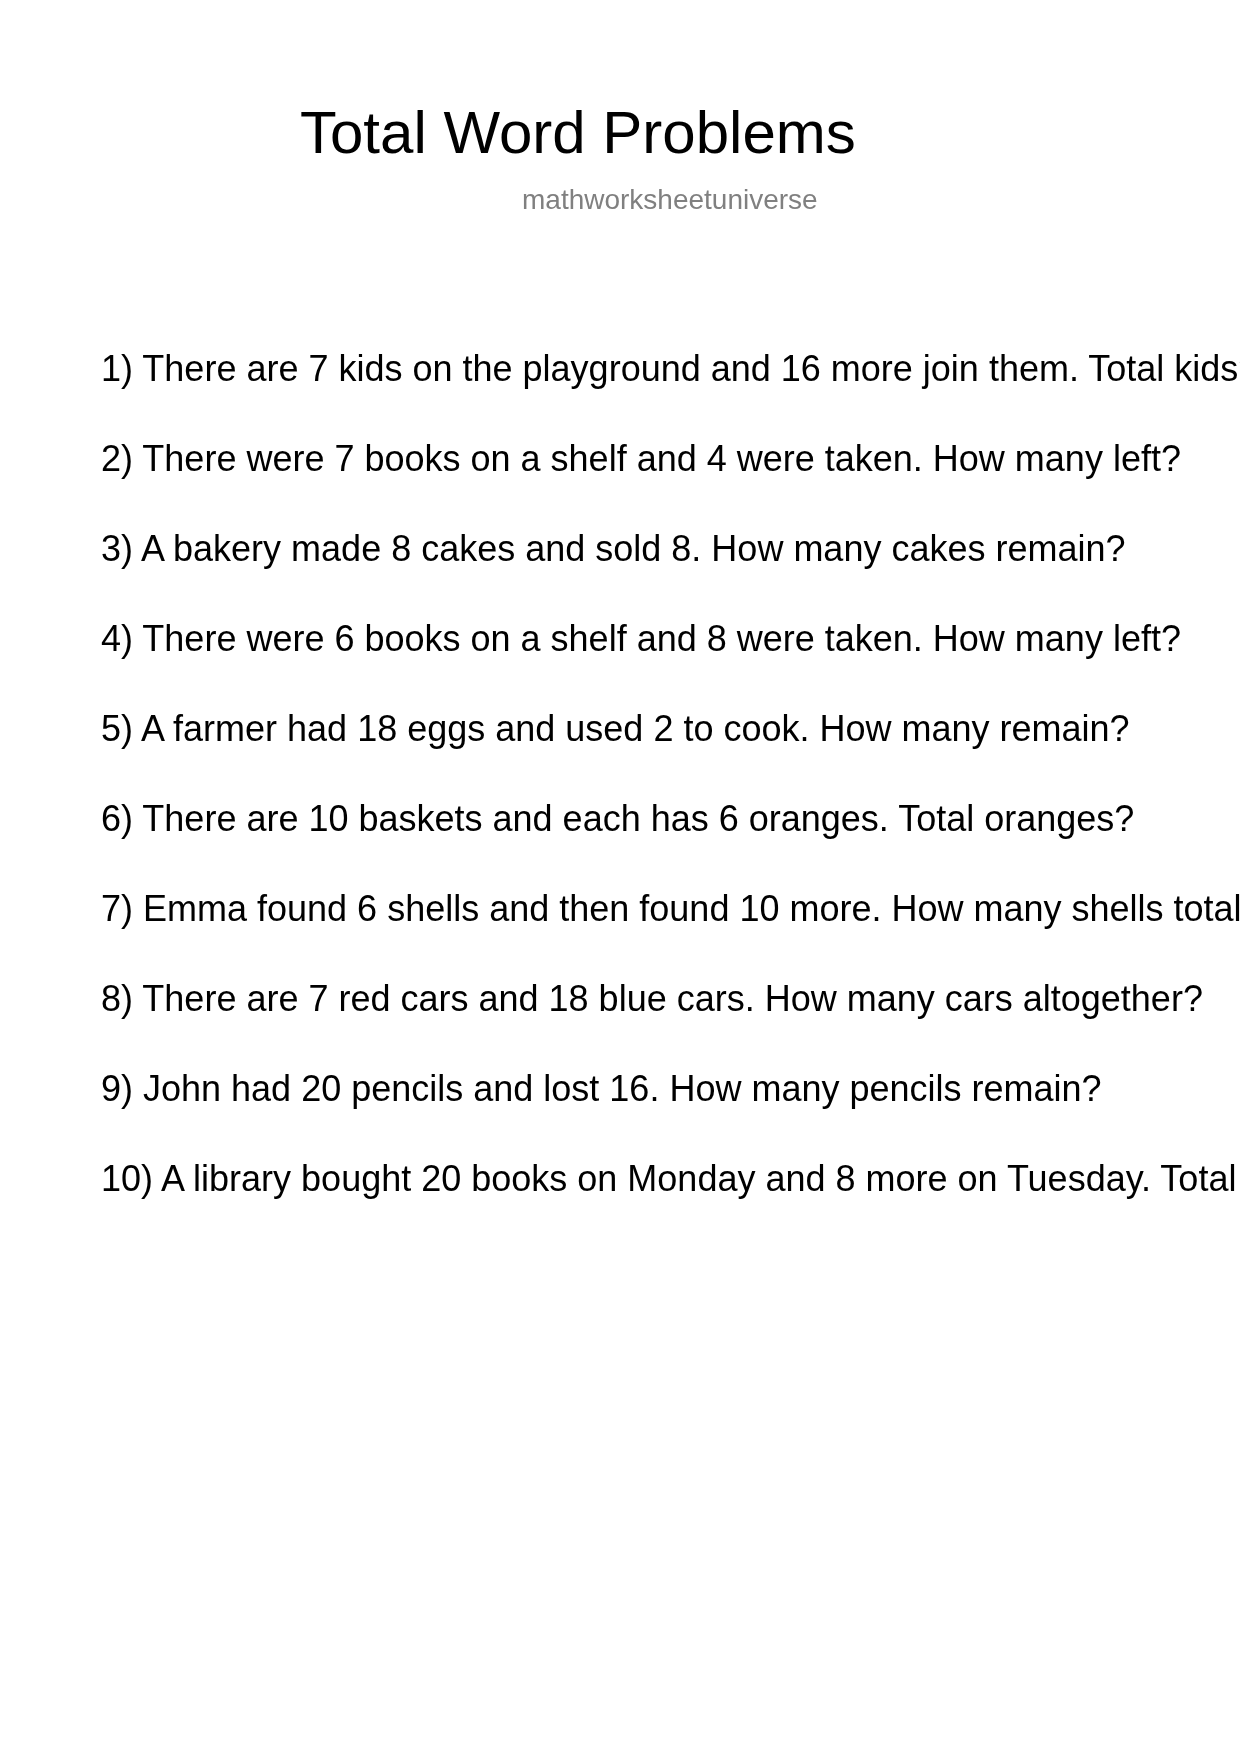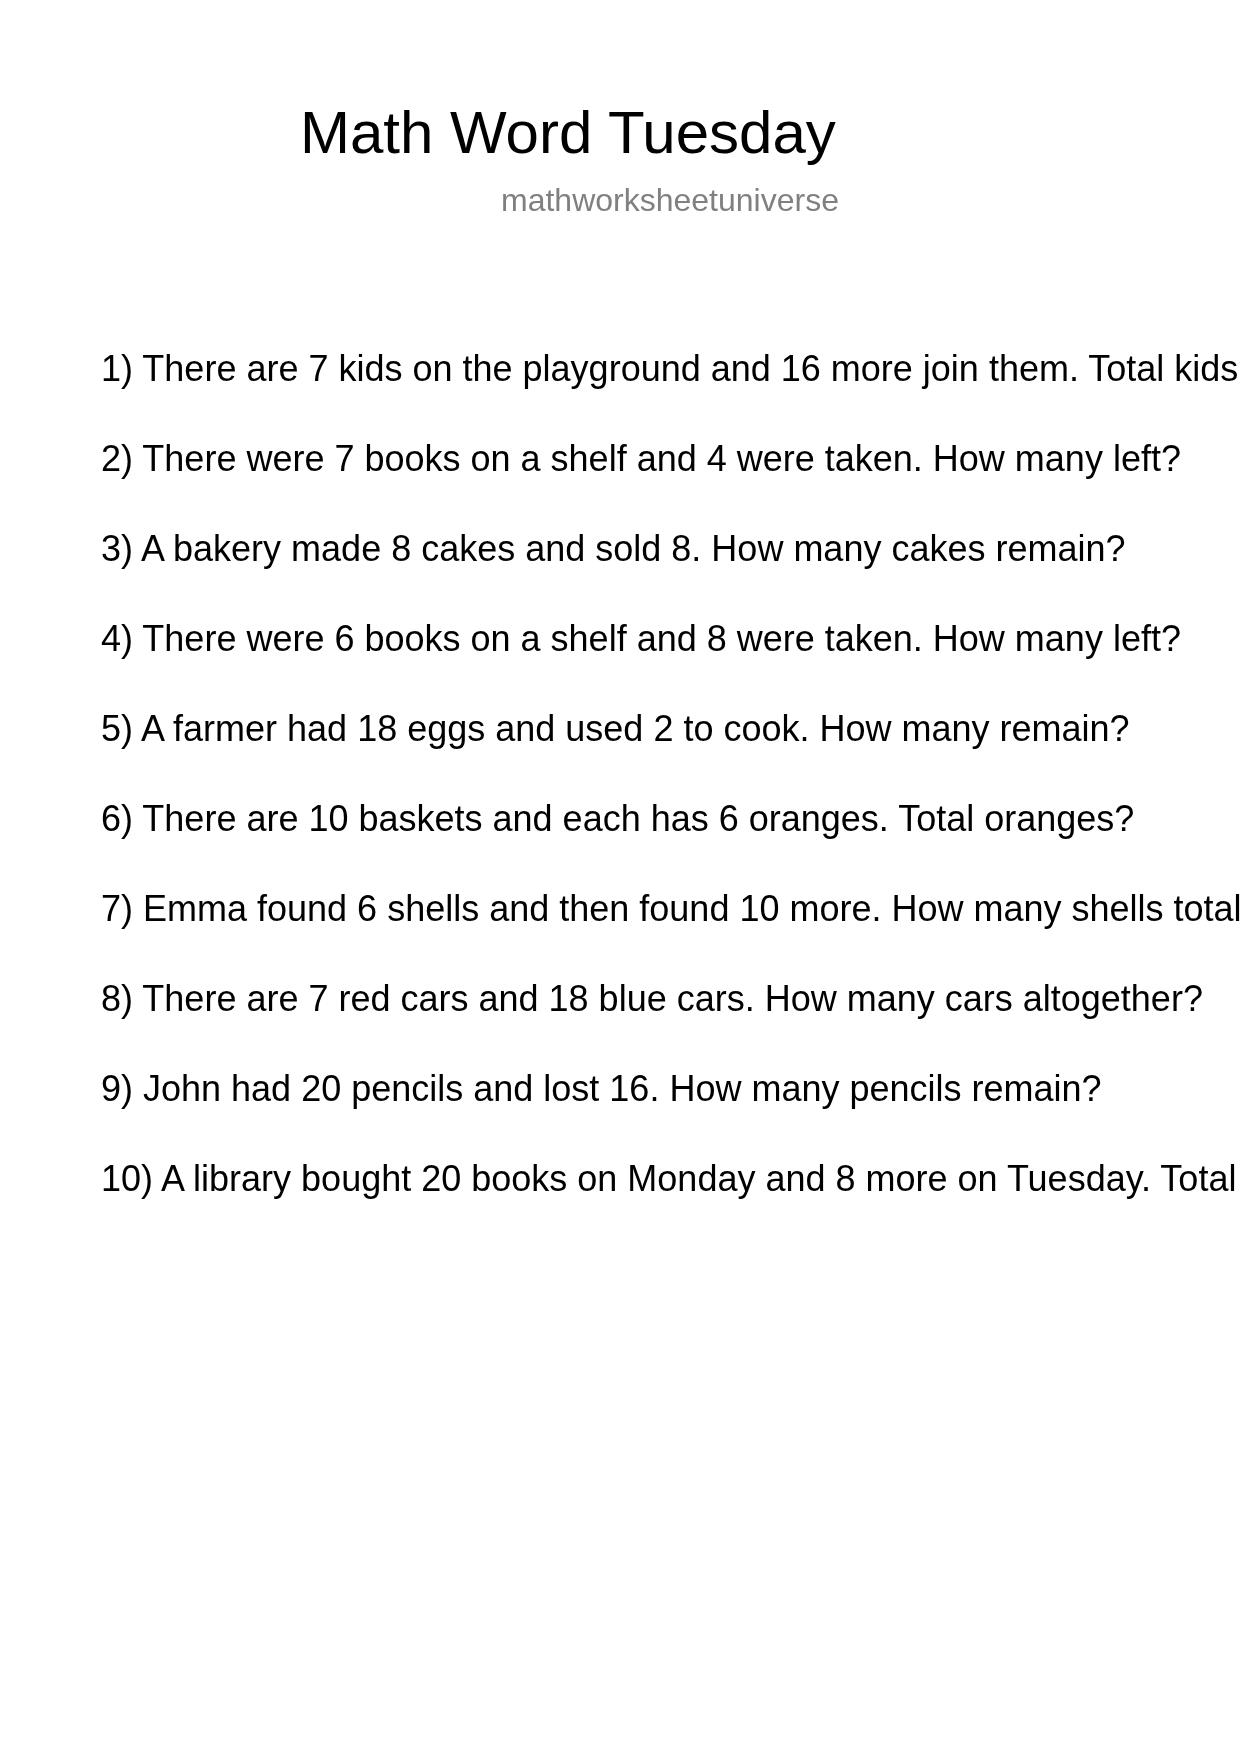--- a/index.html
+++ b/index.html
@@ -28,23 +28,23 @@
       left: 300px;
       top: 97px;
       font-size: 60px;
       line-height: 72px;
       white-space: nowrap;
       margin: 0;
       font-weight: normal;
     }
     .subtitle {
       position: absolute;
-      left: 501px;
+      left: 522px;
       top: 181px;
-      font-size: 32px;
+      font-size: 28px;
       line-height: 38px;
       color: #808080;
       white-space: nowrap;
       text-align: right;
     }
     .problems {
       position: absolute;
       left: 101px;
       top: 347px;
       margin: 0;
@@ -55,21 +55,21 @@
       height: 90px;
       font-size: 36px;
       line-height: 44px;
       white-space: nowrap;
     }
   </style>
 </head>
 <body>
 
 <div class="page">
-  <h1 class="title">Math Word Tuesday</h1>
+  <h1 class="title">Total Word Problems</h1>
   <div class="subtitle">mathworksheetuniverse</div>
 
   <ol class="problems">
     <li class="problem">1) There are 7 kids on the playground and 16 more join them. Total kids?</li>
     <li class="problem">2) There were 7 books on a shelf and 4 were taken. How many left?</li>
     <li class="problem">3) A bakery made 8 cakes and sold 8. How many cakes remain?</li>
     <li class="problem">4) There were 6 books on a shelf and 8 were taken. How many left?</li>
     <li class="problem">5) A farmer had 18 eggs and used 2 to cook. How many remain?</li>
     <li class="problem">6) There are 10 baskets and each has 6 oranges. Total oranges?</li>
     <li class="problem">7) Emma found 6 shells and then found 10 more. How many shells total?</li>

